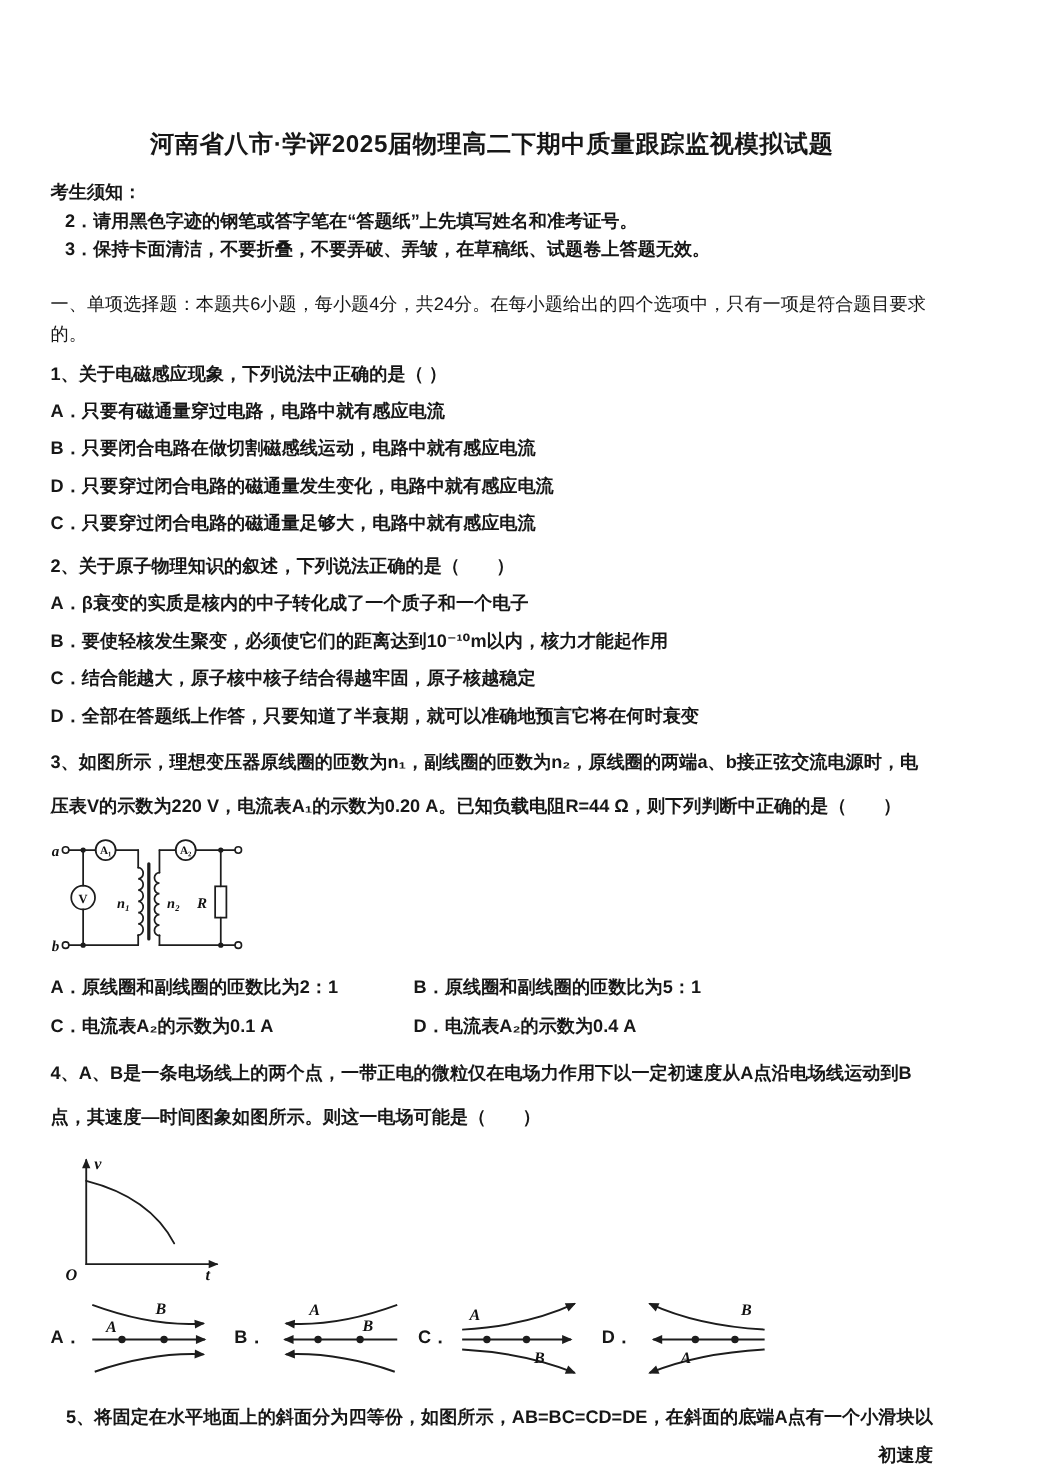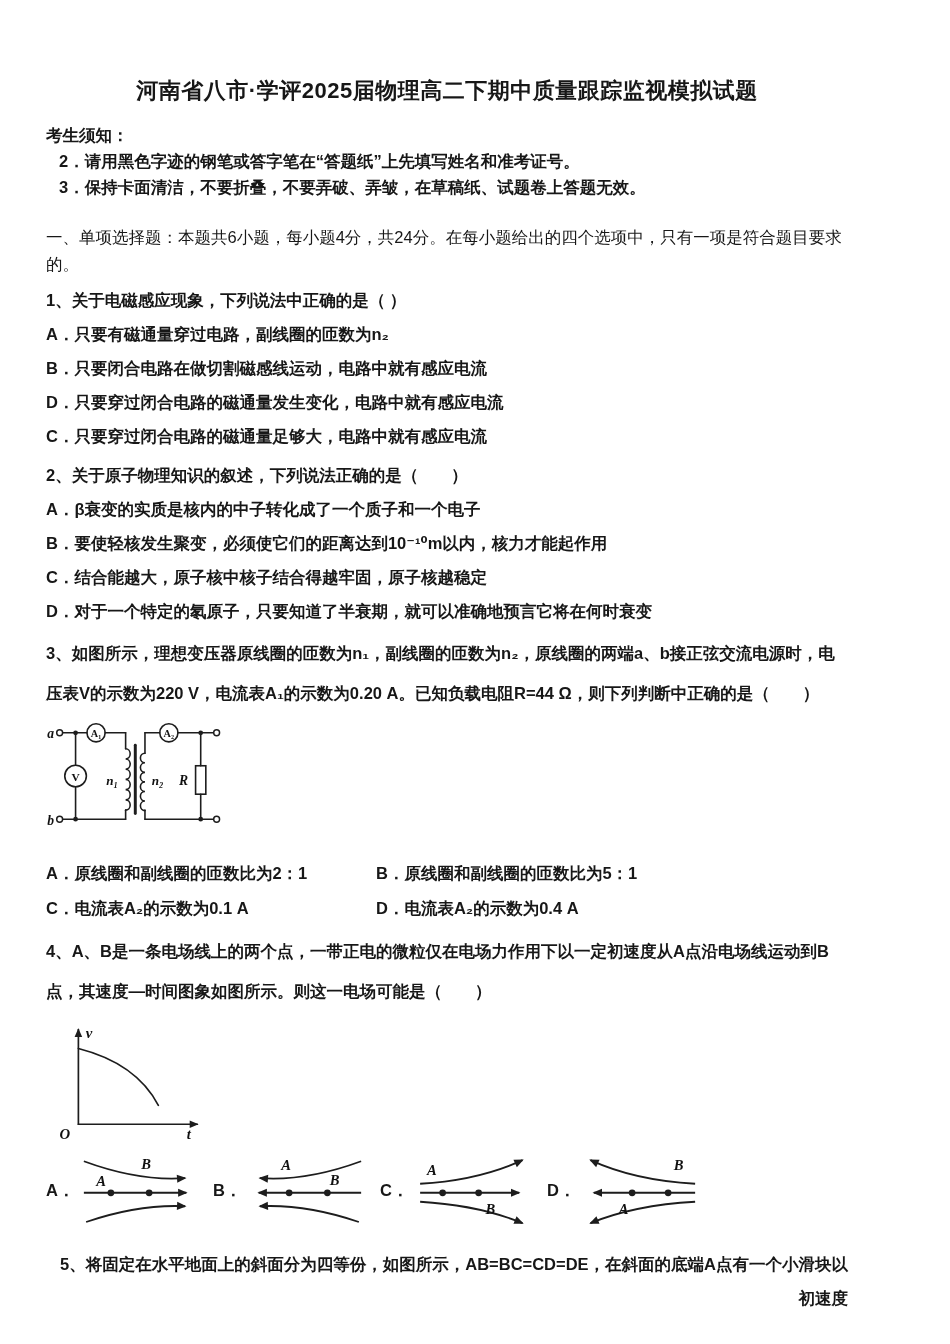--- a/index.html
+++ b/index.html
@@ -1,35 +1,35 @@
 <!DOCTYPE html>
 <html><head>
 <meta charset="utf-8">
 <style>
   html,body{margin:0;padding:0;background:#ffffff;}
   body{
     width:950px;height:1344px;overflow:hidden;
     font-family:"Liberation Sans","DejaVu Sans",sans-serif;
     color:#171717;
   }
-  .page{box-sizing:border-box;width:894px;padding:76px 46px 0 46px;}
+  .page{box-sizing:border-box;width:894px;padding:116px 46px 0 46px;}
   .title{
     text-align:center;font-size:22px;font-weight:800;letter-spacing:.5px;
     margin:0 0 16px 0;
   }
   .notice p{margin:0;font-size:16.5px;line-height:26px;font-weight:600;}
   .notice .indent{text-indent:13px;}
   .sec-header{margin-top:24px;font-size:16.5px;line-height:27px;font-weight:400;}
   .stem{font-size:16.5px;line-height:34px;font-weight:600;margin:0;}
   .stem.wrap{line-height:40px;}
   .opt{font-size:16.5px;line-height:34px;font-weight:600;}
   .qblock{margin-top:5px;}
   .opt-grid{
     display:grid;grid-template-columns:330px auto;
-    font-size:16.5px;font-weight:600;line-height:35px;margin-top:23px;
+    font-size:16.5px;font-weight:600;line-height:35px;margin-top:8px;
   }
   .fig{display:block;}
   .circuit-fig{margin:6px 0 2px 0;}
   .graph-fig{margin:8px 0 0 6px;}
   .diagram-row{display:flex;align-items:center;margin-top:10px;}
   .diagram-item{display:flex;align-items:center;width:167px;}
   .diagram-letter{font-size:16.5px;font-weight:700;margin-right:3px;}
   .q5{margin-top:16px;text-align:right;}
   
   .sv-var{font-family:"Liberation Serif","DejaVu Serif",serif;font-style:italic;font-weight:700;fill:#111;}
@@ -54,32 +54,32 @@
   <div class="notice">
     <p>考生须知：</p>
     <p class="indent">2．请用黑色字迹的钢笔或答字笔在“答题纸”上先填写姓名和准考证号。</p>
     <p class="indent">3．保持卡面清洁，不要折叠，不要弄破、弄皱，在草稿纸、试题卷上答题无效。</p>
   </div>
 
   <div class="sec-header">一、单项选择题：本题共6小题，每小题4分，共24分。在每小题给出的四个选项中，只有一项是符合题目要求的。</div>
 
   <div class="qblock">
     <div class="stem">1、关于电磁感应现象，下列说法中正确的是（ ）</div>
-    <div class="opt">A．只要有磁通量穿过电路，副线圈的匝数为n₂</div>
+    <div class="opt">A．只要有磁通量穿过电路，电路中就有感应电流</div>
     <div class="opt">B．只要闭合电路在做切割磁感线运动，电路中就有感应电流</div>
     <div class="opt">D．只要穿过闭合电路的磁通量发生变化，电路中就有感应电流</div>
     <div class="opt">C．只要穿过闭合电路的磁通量足够大，电路中就有感应电流</div>
   </div>
 
   <div class="qblock">
     <div class="stem">2、关于原子物理知识的叙述，下列说法正确的是（　　）</div>
     <div class="opt">A．β衰变的实质是核内的中子转化成了一个质子和一个电子</div>
     <div class="opt">B．要使轻核发生聚变，必须使它们的距离达到10⁻¹⁰m以内，核力才能起作用</div>
     <div class="opt">C．结合能越大，原子核中核子结合得越牢固，原子核越稳定</div>
-    <div class="opt">D．对于一个特定的氡原子，只要知道了半衰期，就可以准确地预言它将在何时衰变</div>
+    <div class="opt">D．全部在答题纸上作答，只要知道了半衰期，就可以准确地预言它将在何时衰变</div>
   </div>
 
   <div class="qblock">
     <div class="stem wrap">3、如图所示，理想变压器原线圈的匝数为n₁，副线圈的匝数为n₂，原线圈的两端a、b接正弦交流电源时，电压表V的示数为220 V，电流表A₁的示数为0.20 A。已知负载电阻R=44 Ω，则下列判断中正确的是（　　）</div>
 
     <svg class="fig circuit-fig" width="182" height="114" viewBox="0 0 160 100">
       <g stroke="#1d1d1d" stroke-width="1.4" fill="none" stroke-linecap="round">
 
         <line x1="14.5" y1="12" x2="36" y2="12"></line>
         <line x1="52" y1="12" x2="70" y2="12"></line>

